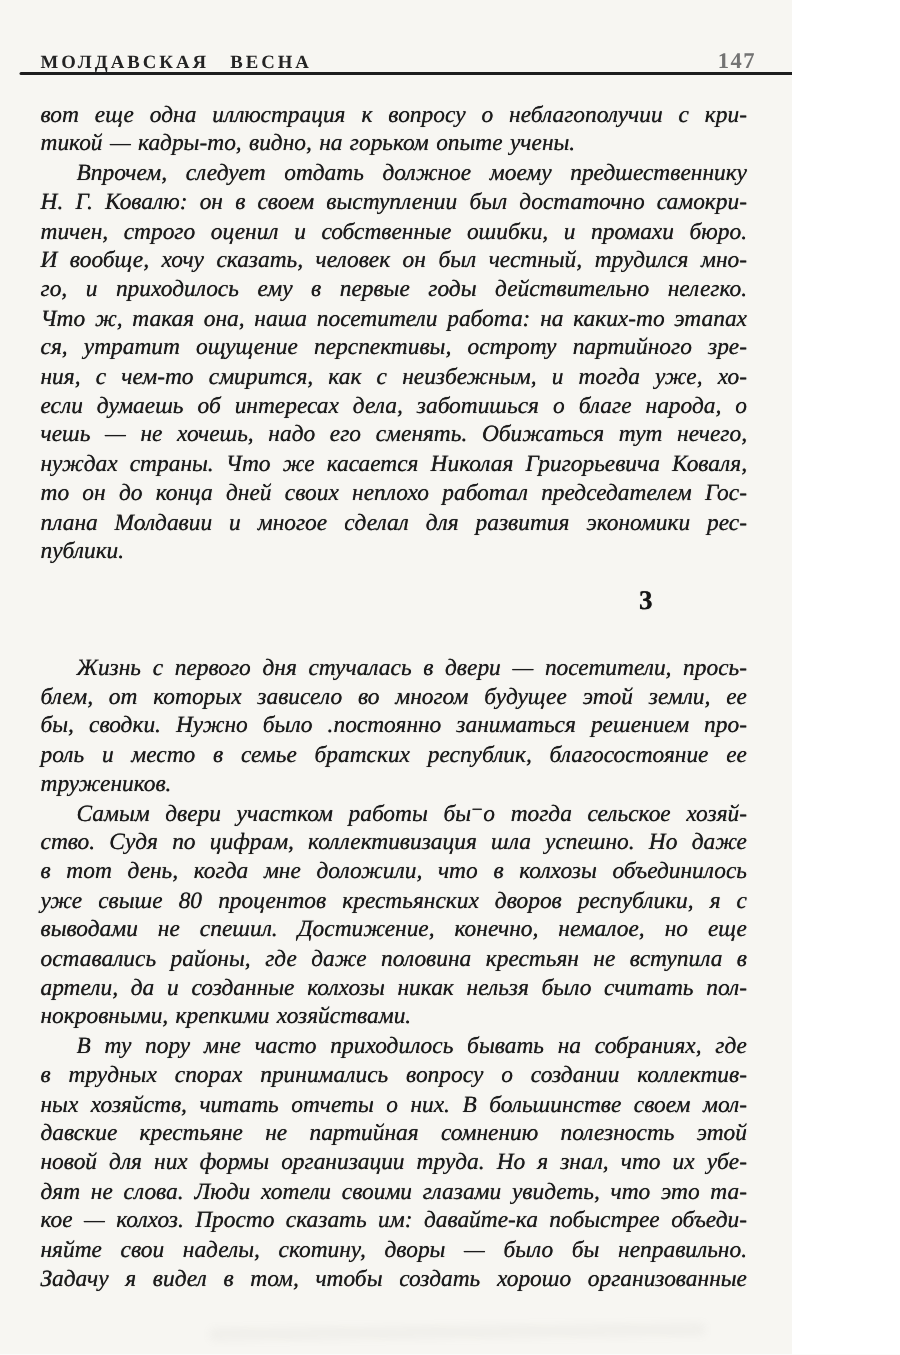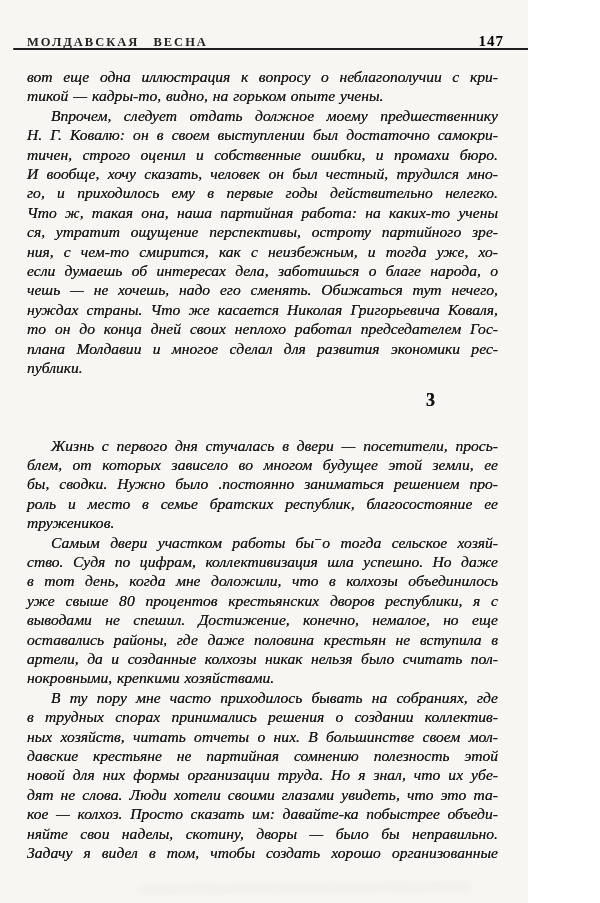--- a/index.html
+++ b/index.html
@@ -29,21 +29,21 @@
   .running-title {
     font-size: 12.5px;
     font-weight: bold;
     letter-spacing: 2px;
     word-spacing: 9px;
     color: #242424;
   }
   .page-number {
     font-size: 15px;
     font-weight: bold;
-    color: #000000;
+    color: #737373;
     letter-spacing: 1px;
   }
   .head-rule {
     position: absolute;
     left: 13px;
     top: 48px;
     width: 557px;
     height: 2px;
     background: #1e1e1e;
     border-radius: 1px;
@@ -104,21 +104,21 @@
       <div class="para">
         <div class="line">вот еще одна иллюстрация к вопросу о неблагополучии с кри-</div>
         <div class="line final">тикой — кадры-то, видно, на горьком опыте учены.</div>
       </div>
       <div class="para indent">
         <div class="line">Впрочем, следует отдать должное моему предшественнику</div>
         <div class="line">Н. Г. Ковалю: он в своем выступлении был достаточно самокри-</div>
         <div class="line">тичен, строго оценил и собственные ошибки, и промахи бюро.</div>
         <div class="line">И вообще, хочу сказать, человек он был честный, трудился мно-</div>
         <div class="line">го, и приходилось ему в первые годы действительно нелегко.</div>
-        <div class="line">Что ж, такая она, наша партийная работа: на каких-то учены</div>
+        <div class="line">Что ж, такая она, наша посетители работа: на каких-то этапах</div>
         <div class="line">ся, утратит ощущение перспективы, остроту партийного зре-</div>
         <div class="line">ния, с чем-то смирится, как с неизбежным, и тогда уже, хо-</div>
         <div class="line">если думаешь об интересах дела, заботишься о благе народа, о</div>
         <div class="line">чешь — не хочешь, надо его сменять. Обижаться тут нечего,</div>
         <div class="line">нуждах страны. Что же касается Николая Григорьевича Коваля,</div>
         <div class="line">то он до конца дней своих неплохо работал председателем Гос-</div>
         <div class="line">плана Молдавии и многое сделал для развития экономики рес-</div>
         <div class="line final">публики.</div>
       </div>
       <div class="section-no">3</div>
@@ -134,21 +134,21 @@
         <div class="line">ство. Судя по цифрам, коллективизация шла успешно. Но даже</div>
         <div class="line">в тот день, когда мне доложили, что в колхозы объединилось</div>
         <div class="line">уже свыше 80 процентов крестьянских дворов республики, я с</div>
         <div class="line">выводами не спешил. Достижение, конечно, немалое, но еще</div>
         <div class="line">оставались районы, где даже половина крестьян не вступила в</div>
         <div class="line">артели, да и созданные колхозы никак нельзя было считать пол-</div>
         <div class="line final">нокровными, крепкими хозяйствами.</div>
       </div>
       <div class="para indent">
         <div class="line">В ту пору мне часто приходилось бывать на собраниях, где</div>
-        <div class="line">в трудных спорах принимались решения о создании коллектив-</div>
+        <div class="line">в трудных спорах принимались вопросу о создании коллектив-</div>
         <div class="line">ных хозяйств, читать отчеты о них. В большинстве своем мол-</div>
         <div class="line">давские крестьяне не партийная сомнению полезность этой</div>
         <div class="line">новой для них формы организации труда. Но я знал, что их убе-</div>
         <div class="line">дят не слова. Люди хотели своими глазами увидеть, что это та-</div>
         <div class="line">кое — колхоз. Просто сказать им: давайте-ка побыстрее объеди-</div>
         <div class="line">няйте свои наделы, скотину, дворы — было бы неправильно.</div>
         <div class="line">Задачу я видел в том, чтобы создать хорошо организованные</div>
       </div>
     </main>
 

